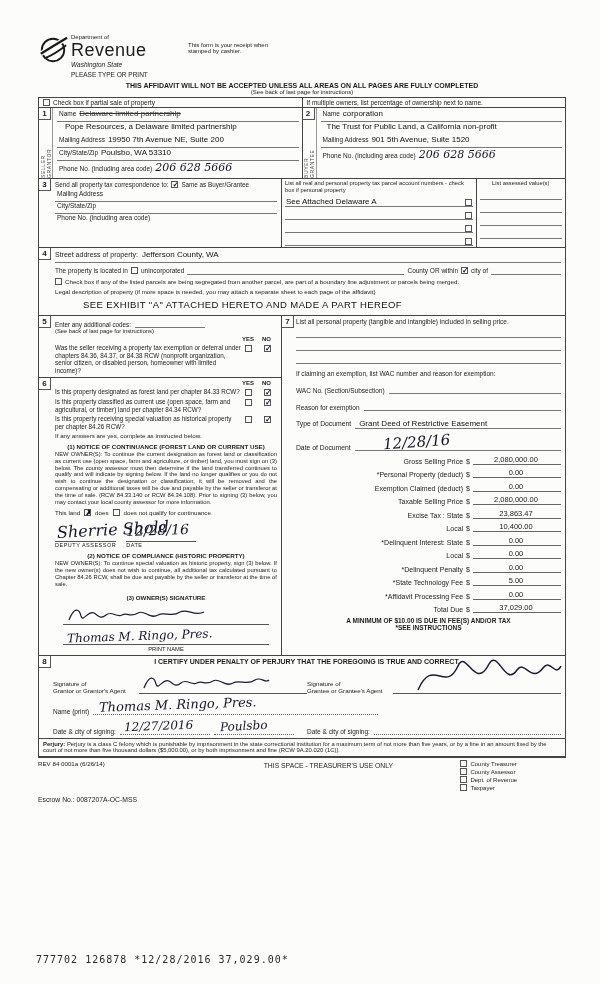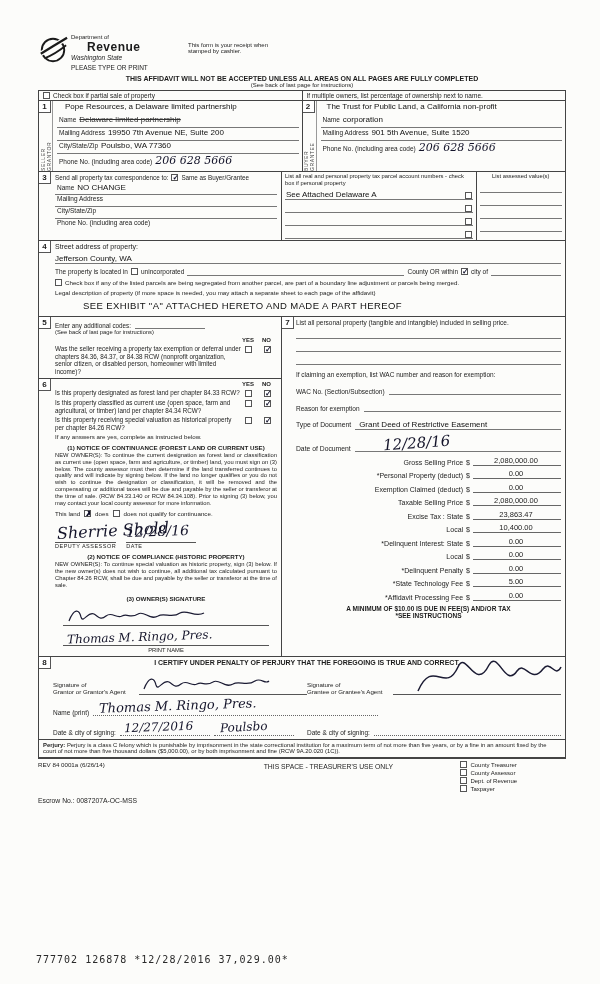--- a/index.html
+++ b/index.html
@@ -6,21 +6,21 @@
   html,body { background:#e8e8e6; }
   body { width:600px; font-family:"Liberation Sans", sans-serif; }
   .page { position:relative; width:600px; height:984px; background:#fcfcfa; color:#1c1c1c; overflow:hidden; }
   .content { position:absolute; left:38px; top:34px; width:528px; }
 
   
   .topbar { display:flex; align-items:flex-start; margin-bottom:4px; }
   .logo-area { display:flex; gap:3px; width:150px; }
   .logo { width:30px; height:30px; flex:none; }
   .logo-text .l1 { font-size:6px; }
-  .logo-text .l2 { font-size:12px; font-weight:bold; letter-spacing:0.5px;margin-left:16px; }
+  .logo-text .l2 { font-size:18px; font-weight:normal; letter-spacing:0.5px; }
   .logo-text .l3 { font-size:6.5px; font-style:italic; }
   .type-print { font-size:6.5px; margin-top:3px; }
   .title-block { flex:1; text-align:center; padding-top:4px; }
   .title { font-size:10.5px; font-weight:bold; letter-spacing:0.3px; }
   .subtitle { font-size:7px; margin-top:1px; }
   .receipt-note { width:92px; font-size:6px; text-align:left; padding-top:8px; }
   .warning { text-align:center; font-size:7px; font-weight:bold; margin:3px 0 0; }
   .warning-sub { text-align:center; font-size:6px; margin-bottom:2px; }
 
   
@@ -140,55 +140,55 @@
     </div>
 
     <div class="r12">
       <div class="party">
         <div class="secnum">1</div>
         <div class="pleft">
           <span class="vtext">SELLER</span>
           <span class="vtext">GRANTOR</span>
         </div>
         <div class="pfields">
+          <div class="fline">
+            <span class="lab">Name</span>
+            <span class="typed struck">Delaware limited partnership</span>
+          </div>
           <div class="fline nb" style="padding-left:8px;">
                 <span class="typed">Pope Resources, a Delaware limited partnership</span>
               </div>
           <div class="fline">
-            <span class="lab">Name</span>
-            <span class="typed struck">Delaware limited partnership</span>
-          </div>
-          <div class="fline">
             <span class="lab">Mailing Address</span>
             <span class="typed">19950 7th Avenue NE, Suite 200</span>
           </div>
           <div class="fline">
             <span class="lab">City/State/Zip</span>
-            <span class="typed">Poulsbo, WA 77360</span>
+            <span class="typed">Poulsbo, WA 53310</span>
           </div>
           <div class="fline nb" style="min-height:15px;">
             <span class="lab">Phone No. (including area code)</span>
             <span class="hw" style="font-size:11px;">206 628 5666</span>
           </div>
         </div>
       </div>
       <div class="party">
         <div class="secnum">2</div>
         <div class="pleft">
           <span class="vtext">BUYER</span>
           <span class="vtext">GRANTEE</span>
         </div>
         <div class="pfields">
+          <div class="fline">
+            <span class="lab">Name</span>
+            <span class="typed">corporation</span>
+          </div>
           <div class="fline nb" style="padding-left:6px;">
                 <span class="typed">The Trust for Public Land, a California non-profit</span>
               </div>
-          <div class="fline">
-            <span class="lab">Name</span>
-            <span class="typed">corporation</span>
-          </div>
           <div class="fline">
             <span class="lab">Mailing Address</span>
             <span class="typed">901 5th Avenue, Suite 1520</span>
           </div>
           <div class="fline nb" style="min-height:15px;">
             <span class="lab">Phone No. (including area code)</span>
             <span class="hw" style="font-size:11px;">206 628 5666</span>
           </div>
         </div>
       </div>
@@ -196,24 +196,20 @@
 
     <div class="r3">
       <div class="s3c1">
         <div class="secnum">3</div>
         <div style="display:flex;gap:3px;align-items:center;font-size:6.3px;margin-bottom:2px;">
           <span>Send all property tax correspondence to:</span>
           <span class="cb">✓</span>
           <span>Same as Buyer/Grantee</span>
         </div>
         <div class="fline">
-          <span class="lab">Name</span>
-          <span class="typed">NO CHANGE</span>
-        </div>
-        <div class="fline">
           <span class="lab">Mailing Address</span>
         </div>
         <div class="fline">
           <span class="lab">City/State/Zip</span>
         </div>
         <div class="fline nb">
           <span class="lab">Phone No. (including area code)</span>
         </div>
       </div>
       <div class="s3c2">
@@ -248,21 +244,21 @@
               <span class="sp"></span>
             </div>
         <div class="pline">
               <span class="sp"></span>
             </div>
       </div>
     </div>
 
     <div class="r4">
       <div class="secnum">4</div>
-      <div style="display:flex;gap:4px;align-items:baseline;border-bottom:1px solid #777;min-height:13px;flex-direction:column;">
+      <div style="display:flex;gap:4px;align-items:baseline;border-bottom:1px solid #777;min-height:13px;">
         <span class="lab" style="font-size:7px;">Street address of property:</span>
         <span class="typed">Jefferson County, WA</span>
       </div>
       <div style="display:flex;gap:3px;align-items:center;font-size:6.5px;margin-top:3px;">
         <span>The property is located in</span>
         <span class="cb"></span>
         <span>unincorporated</span>
         <span style="flex:1;border-bottom:1px solid #777;height:9px;"></span>
         <span>County OR within</span>
         <span class="cb">✓</span>
@@ -442,20 +438,25 @@
         <div class="feerow">
               <span class="feelabel">*State Technology Fee</span>
               <span class="dollar">$</span>
               <span class="feeval">5.00</span>
             </div>
         <div class="feerow">
               <span class="feelabel">*Affidavit Processing Fee</span>
               <span class="dollar">$</span>
               <span class="feeval">0.00</span>
             </div>
+        <div class="feerow">
+              <span class="feelabel">Total Due</span>
+              <span class="dollar">$</span>
+              <span class="feeval">37,029.00</span>
+            </div>
 
         <div class="minnote">A MINIMUM OF $10.00 IS DUE IN FEE(S) AND/OR TAX</div>
         <div class="seeinstr">*SEE INSTRUCTIONS</div>
       </div>
     </div>
 
     <div class="r8">
       <div class="secnum">8</div>
       <div class="certify">I CERTIFY UNDER PENALTY OF PERJURY THAT THE FOREGOING IS TRUE AND CORRECT.</div>
       <div class="sigrow8">

